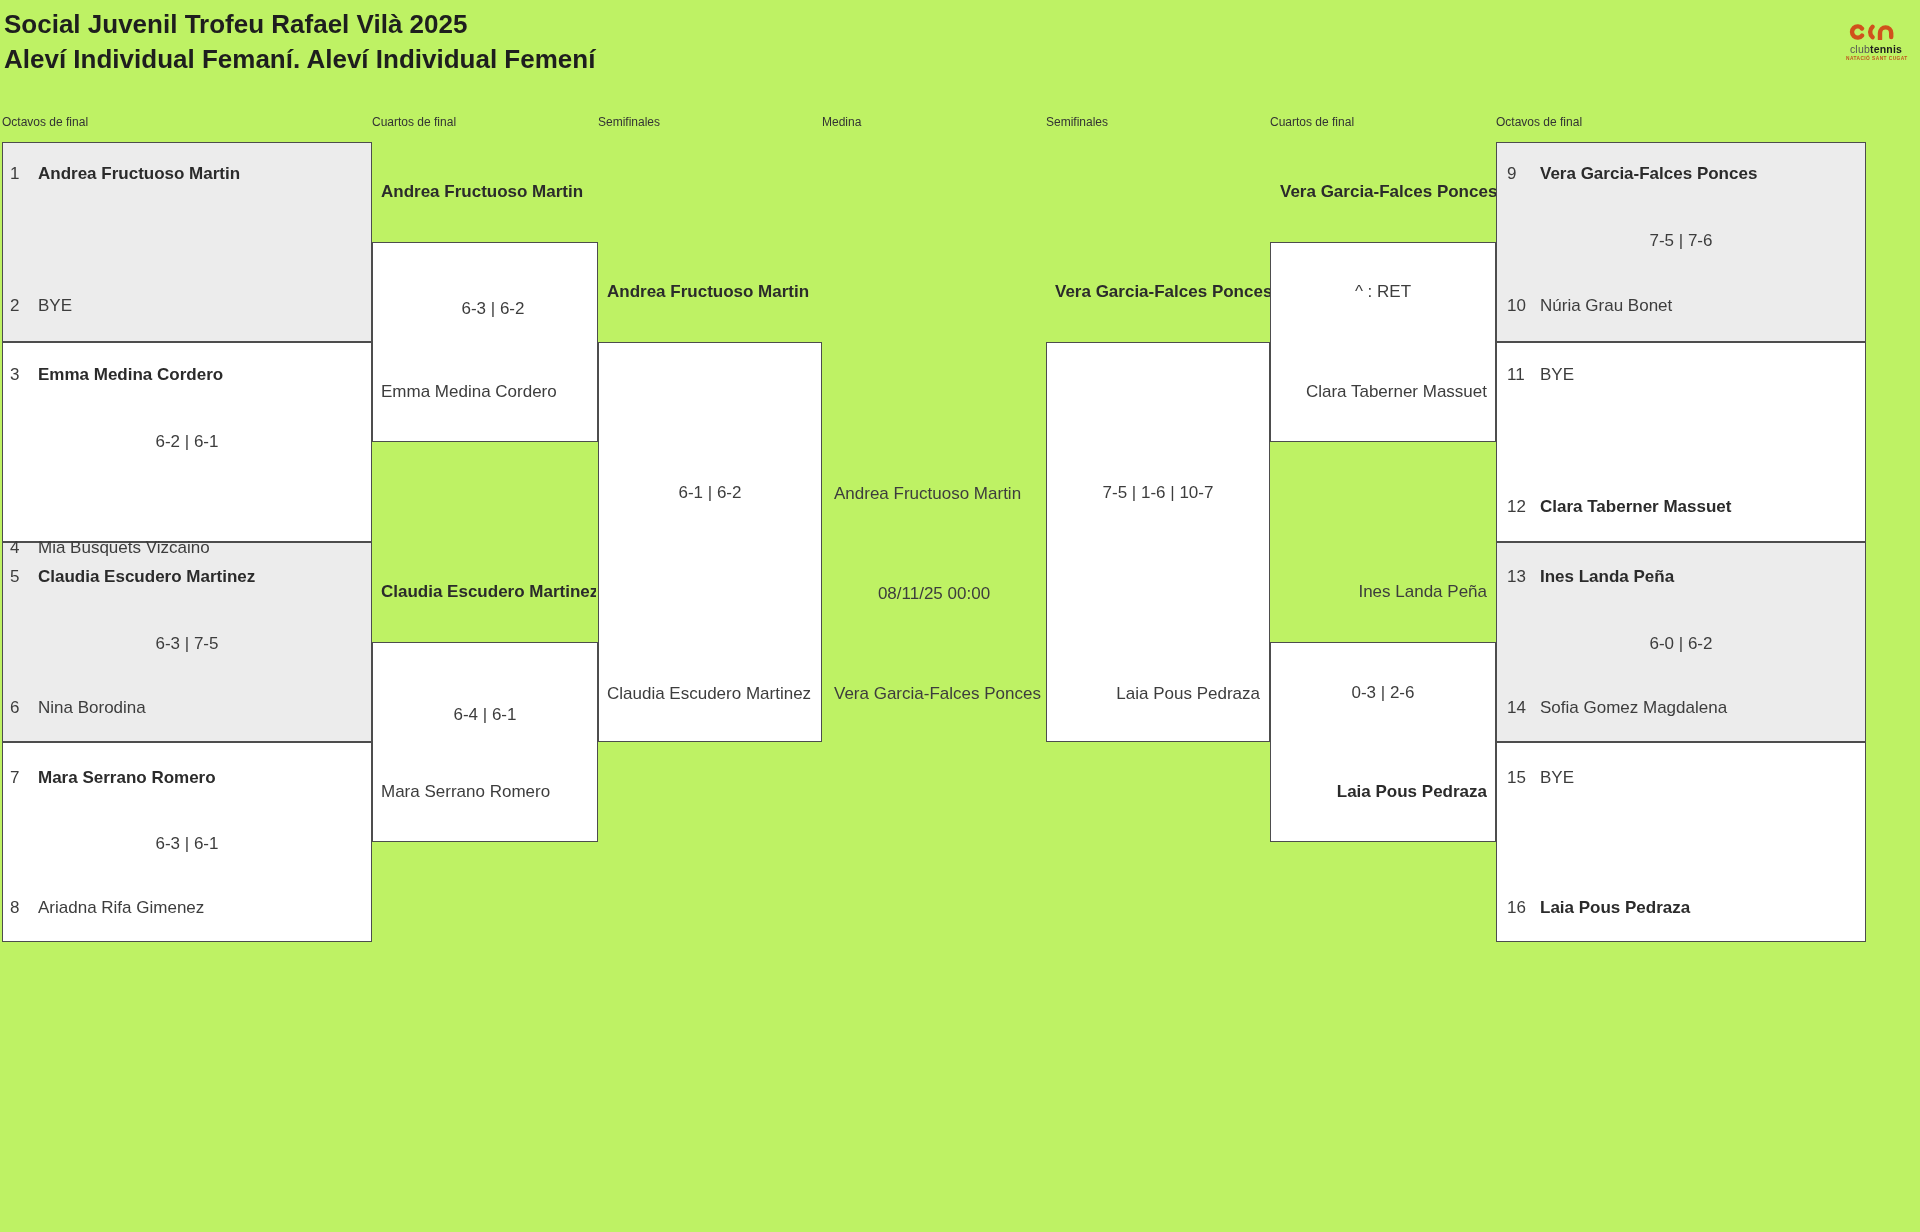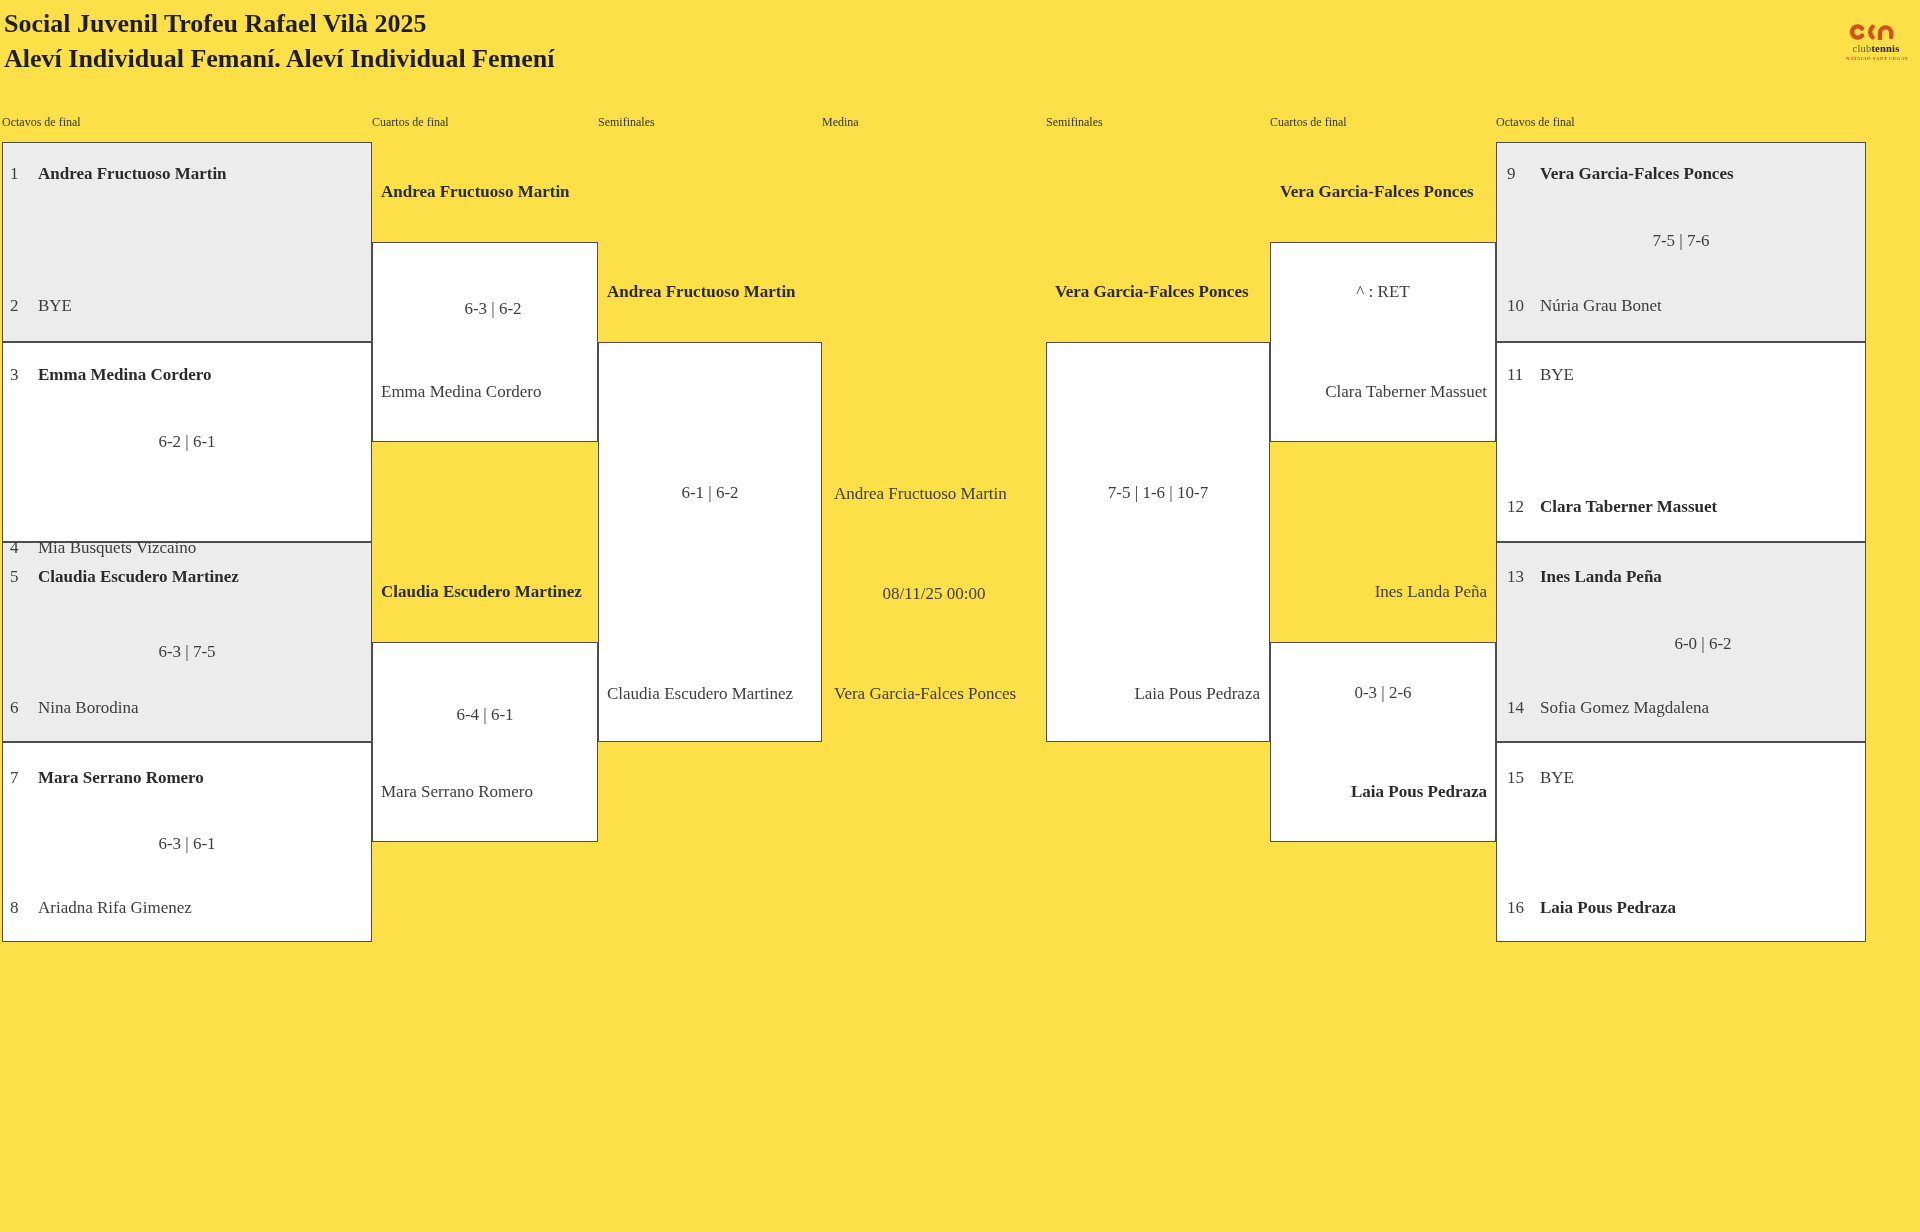--- a/index.html
+++ b/index.html
@@ -1,17 +1,17 @@
 <!DOCTYPE html>
 <html><head>
 <meta charset="utf-8">
 <style>
   html,body{margin:0;padding:0;background:#fff;}
-  .page{position:relative;width:1920px;height:1232px;background:#fde047;
-        font-family:Liberation Serif, serif;color:#3d3d3d;overflow:hidden;}
+  .page{position:relative;width:1920px;height:1232px;background:#bef264;
+        font-family:Liberation Sans, sans-serif;color:#3d3d3d;overflow:hidden;}
   .title{position:absolute;left:4px;font-size:26px;font-weight:700;color:#1e1e1e;white-space:nowrap;}
   .rh{position:absolute;top:111px;font-size:12px;line-height:22px;text-align:left;color:#333;white-space:nowrap;overflow:hidden;}
   .box{position:absolute;box-sizing:border-box;border:1px solid #4d4d4d;background:#fff;}
   .box.gray{background:#ececec;}
   .t{position:absolute;font-size:17px;line-height:22px;white-space:nowrap;overflow:hidden;color:#3d3d3d;}
   .b{font-weight:700;color:#2b2b2b;}
   .c{text-align:center;}
   .r{text-align:right;}
   .seed{display:inline-block;min-width:20px;margin-right:8px;font-weight:400;color:#3d3d3d;}
   .seed2{display:inline-block;min-width:26px;margin-right:7px;font-weight:400;color:#3d3d3d;}
@@ -67,21 +67,21 @@
   <div class="box" style="left:1496px;top:742px;width:370px;height:200px;"></div>
 
   <div class="t" style="left:10px;top:163px;width:352px;"><span class="seed">1</span><span class="b">Andrea Fructuoso Martin</span></div>
   <div class="t" style="left:10px;top:295px;width:352px;"><span class="seed">2</span><span>BYE</span></div>
 
   <div class="t" style="left:10px;top:364px;width:352px;"><span class="seed">3</span><span class="b">Emma Medina Cordero</span></div>
   <div class="t c" style="left:2px;top:431px;width:370px;">6-2 | 6-1</div>
   <div class="t" style="left:10px;top:497px;width:352px;margin-top:40px;"><span class="seed">4</span><span>Mia Busquets Vizcaino</span></div>
 
   <div class="t" style="left:10px;top:566px;width:352px;"><span class="seed">5</span><span class="b">Claudia Escudero Martinez</span></div>
-  <div class="t c" style="left:2px;top:633px;width:370px;margin-top:8px;">6-3 | 7-5</div>
+  <div class="t c" style="left:2px;top:633px;width:370px;">6-3 | 7-5</div>
   <div class="t" style="left:10px;top:697px;width:352px;"><span class="seed">6</span><span>Nina Borodina</span></div>
 
   <div class="t" style="left:10px;top:767px;width:352px;"><span class="seed">7</span><span class="b">Mara Serrano Romero</span></div>
   <div class="t c" style="left:2px;top:833px;width:370px;">6-3 | 6-1</div>
   <div class="t" style="left:10px;top:897px;width:352px;"><span class="seed">8</span><span>Ariadna Rifa Gimenez</span></div>
 
   <div class="t b" style="left:381px;top:181px;width:215px;">Andrea Fructuoso Martin</div>
   <div class="t c" style="left:372px;top:298px;width:226px;margin-left:8px;">6-3 | 6-2</div>
   <div class="t" style="left:381px;top:381px;width:215px;">Emma Medina Cordero</div>
 
@@ -110,19 +110,19 @@
   <div class="t b r" style="left:1280px;top:781px;width:207px;">Laia Pous Pedraza</div>
 
   <div class="t" style="left:1507px;top:163px;width:352px;"><span class="seed2">9</span><span class="b">Vera Garcia-Falces Ponces</span></div>
   <div class="t c" style="left:1496px;top:230px;width:370px;">7-5 | 7-6</div>
   <div class="t" style="left:1507px;top:295px;width:352px;"><span class="seed2">10</span><span>Núria Grau Bonet</span></div>
 
   <div class="t" style="left:1507px;top:364px;width:352px;"><span class="seed2">11</span><span>BYE</span></div>
   <div class="t" style="left:1507px;top:496px;width:352px;"><span class="seed2">12</span><span class="b">Clara Taberner Massuet</span></div>
 
   <div class="t" style="left:1507px;top:566px;width:352px;"><span class="seed2">13</span><span class="b">Ines Landa Peña</span></div>
-  <div class="t c" style="left:1496px;top:633px;width:370px;padding-left:22px;">6-0 | 6-2</div>
+  <div class="t c" style="left:1496px;top:633px;width:370px;">6-0 | 6-2</div>
   <div class="t" style="left:1507px;top:697px;width:352px;"><span class="seed2">14</span><span>Sofia Gomez Magdalena</span></div>
 
   <div class="t" style="left:1507px;top:767px;width:352px;"><span class="seed2">15</span><span>BYE</span></div>
   <div class="t" style="left:1507px;top:897px;width:352px;"><span class="seed2">16</span><span class="b">Laia Pous Pedraza</span></div>
 
 </div>
 
 </body></html>

